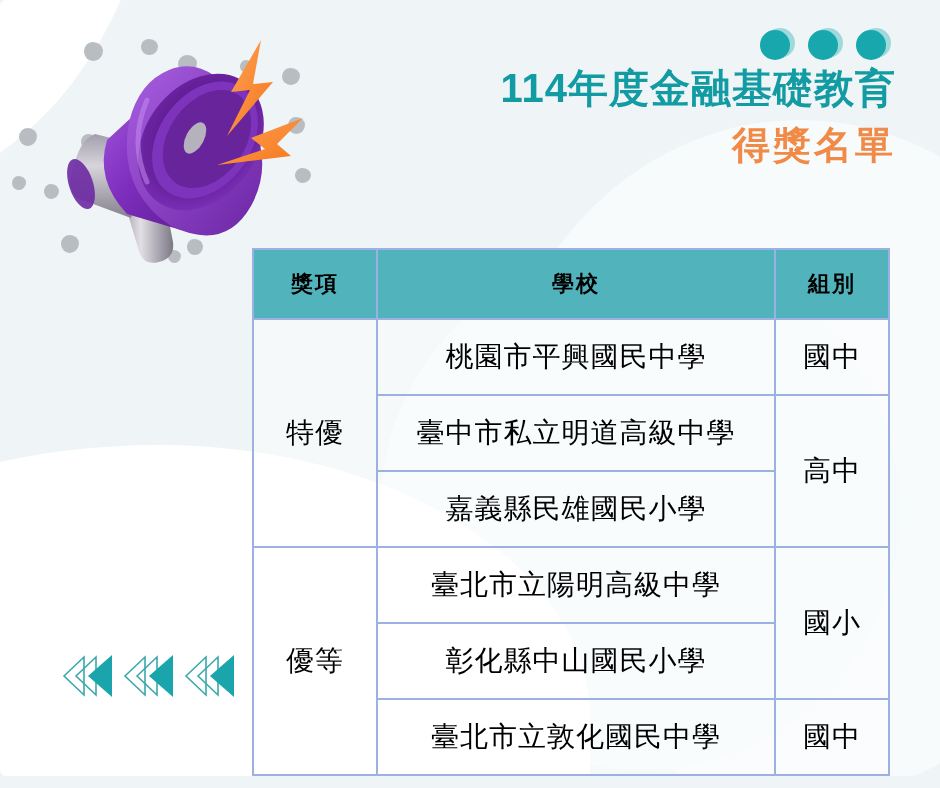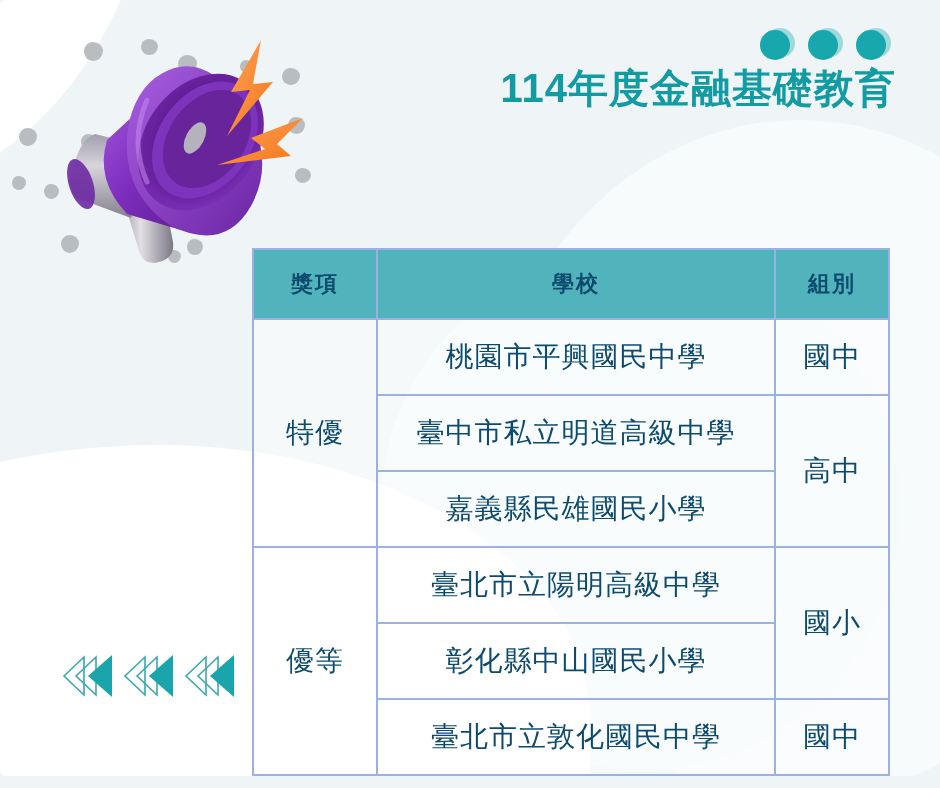--- a/index.html
+++ b/index.html
@@ -140,21 +140,21 @@
   table.award-table {
     border-collapse: collapse;
     width: 100%;
     table-layout: fixed;
   }
   table.award-table th,
   table.award-table td {
     border: 2px solid #9db0e2;
     text-align: center;
     vertical-align: middle;
-    color: #0c4a6e;
+    color: #000000;
   }
   table.award-table th {
     background: #51b3bb;
     font-size: 22px;
     font-weight: bold;
     height: 66px;
     letter-spacing: 2px;
   }
   table.award-table td {
     background: rgba(255,255,255,0.40);
@@ -269,20 +269,21 @@
       <div class="circle-front"></div>
     </div>
     <div class="circle-wrap">
       <div class="circle-back"></div>
       <div class="circle-front"></div>
     </div>
   </div>
 
   <div class="headings">
     <div class="title-line">114年度金融基礎教育</div>
+    <div class="subtitle">得獎名單</div>
   </div>
 
   <div class="chevrons">
     <div class="chev-group">
       <svg width="58" height="48" viewBox="0 0 58 48" xmlns="http://www.w3.org/2000/svg">
         <polygon points="6,24 26,5 26,43" fill="none" stroke="#3aa8ab" stroke-width="1.6"></polygon>
         <polygon points="18,24 38,5 38,43" fill="none" stroke="#3aa8ab" stroke-width="1.6"></polygon>
         <polygon points="30,24 54,3 54,45" fill="#19a5ab"></polygon>
       </svg>
     </div>

